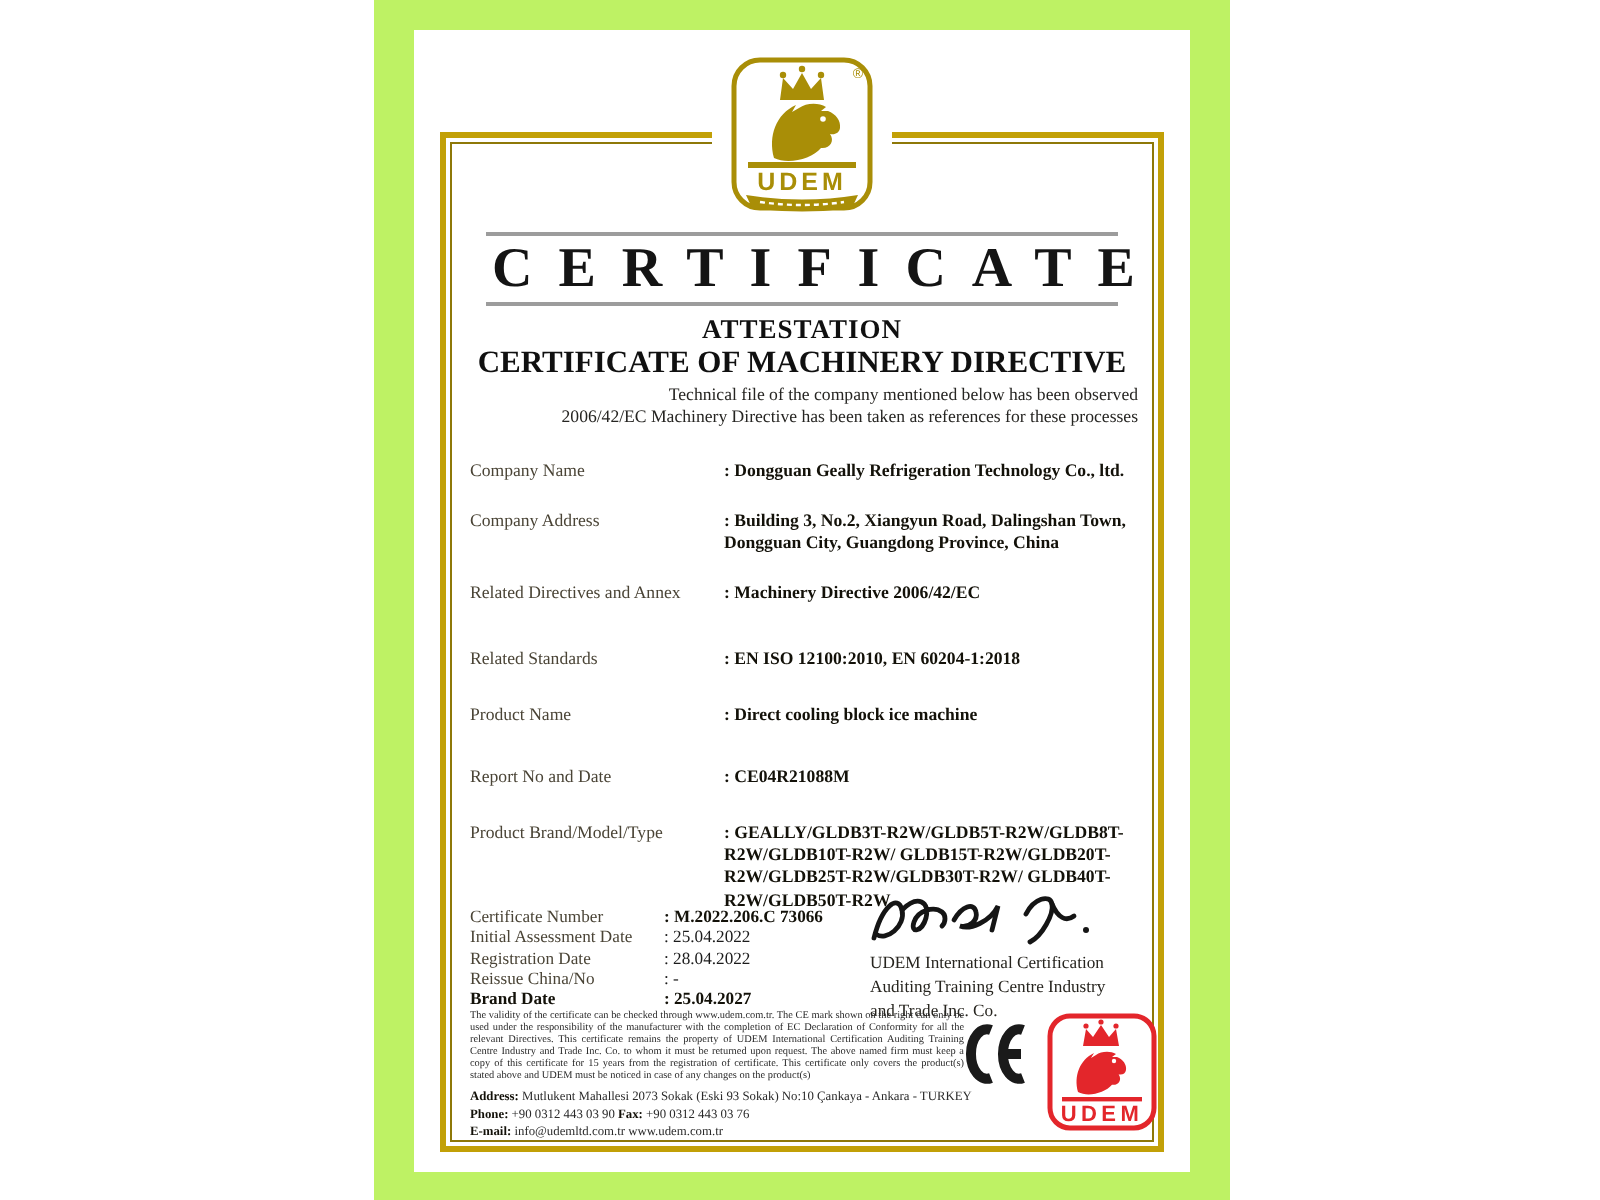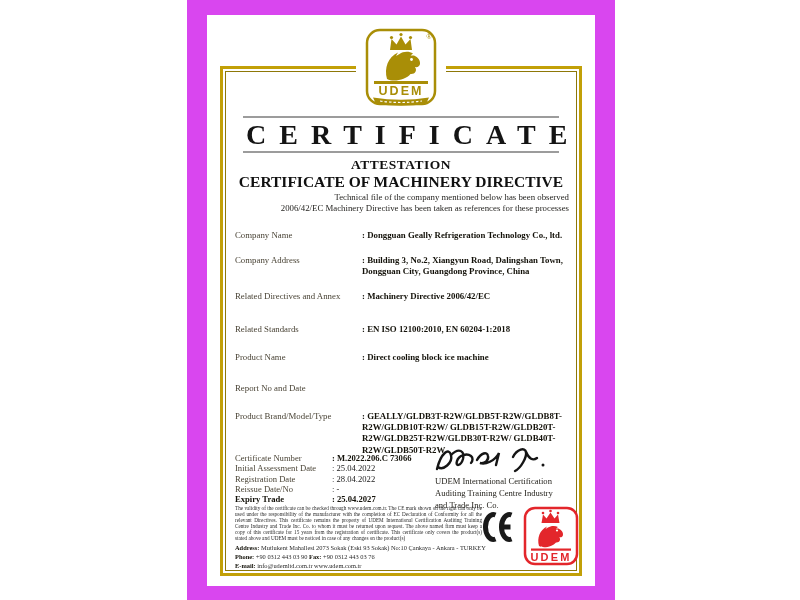--- a/index.html
+++ b/index.html
@@ -1,18 +1,18 @@
 <!DOCTYPE html>
 <html><head>
 <meta charset="utf-8">
 <style>
   html,body{margin:0;padding:0;background:#ffffff;}
   .stage{position:relative;width:800px;height:600px;background:#ffffff;overflow:hidden;
          font-family:"Liberation Serif",serif;}
-  .card{position:absolute;left:187px;top:0;width:428px;height:600px;background:#d946ef;}
+  .card{position:absolute;left:187px;top:0;width:428px;height:600px;background:#bef264;}
   .sheet{position:absolute;left:20px;right:20px;top:15px;bottom:14px;background:#ffffff;}
   .gold-frame{position:absolute;left:18px;right:18px;top:56px;bottom:15px;
               border:1px solid #8E7808;
               box-shadow:0 0 0 2px #ffffff,0 0 0 5px #C2A007;}
   .logo-halo{position:absolute;left:50%;top:12px;transform:translateX(-50%);
              background:#ffffff;padding:0 9px;z-index:3;}
   .content{position:absolute;left:26px;right:26px;top:60px;bottom:18px;z-index:2;color:#1b1b1b;}
   .rule{height:2px;background:#9c9c9c;margin:0 10px;}
   .rule-top{margin-top:41px;}
   h1.cert-title{margin:3px 0 2px;font-size:28px;line-height:1;font-weight:bold;
@@ -106,20 +106,21 @@
             <div class="f-row">
               <div class="f-label">Related Standards</div>
               <div class="f-value">: EN ISO 12100:2010, EN 60204-1:2018</div>
             </div>
             <div class="f-row">
               <div class="f-label">Product Name</div>
               <div class="f-value">: Direct cooling block ice machine</div>
             </div>
             <div class="f-row">
               <div class="f-label">Report No and Date</div>
+              <div class="f-value">: CE04R21088M</div>
             </div>
             <div class="f-row">
               <div class="f-label">Product Brand/Model/Type</div>
               <div class="f-value">: GEALLY/GLDB3T-R2W/GLDB5T-R2W/GLDB8T-R2W/GLDB10T-R2W/ GLDB15T-R2W/GLDB20T-R2W/GLDB25T-R2W/GLDB30T-R2W/ GLDB40T-R2W/GLDB50T-R2W</div>
             </div>
           </div>
 
         <div class="meta">
             <div class="m-row">
               <div class="m-label">Certificate Number</div>
@@ -127,25 +128,25 @@
             </div>
             <div class="m-row">
               <div class="m-label">Initial Assessment Date</div>
               <div class="m-value">: 25.04.2022</div>
             </div>
             <div class="m-row">
               <div class="m-label">Registration Date</div>
               <div class="m-value">: 28.04.2022</div>
             </div>
             <div class="m-row">
-              <div class="m-label">Reissue Date/No</div>
+              <div class="m-label">Reissue China/No</div>
               <div class="m-value">: -</div>
             </div>
             <div class="m-row">
-              <div class="m-label b">Expiry Trade</div>
+              <div class="m-label b">Brand Date</div>
               <div class="m-value b">: 25.04.2027</div>
             </div>
           </div>
 
         <div class="sig-block">
           <svg class="sig-svg" width="120" height="34" viewBox="0 0 120 34">
             <g fill="none" stroke="#151515" stroke-width="2.4" stroke-linecap="round">
               <path d="M8 26 C12 10 20 4 22 12 C24 20 14 28 9 24"></path>
               <path d="M22 12 C30 4 36 8 34 16 C32 23 26 24 28 18 C30 12 38 10 42 13 C44 14.5 44 18 42 20"></path>
               <path d="M48 17 C52 10 58 8 59 13 C60 17 56 21 51 20 C56 22 66 18 70 10 L67 22"></path>

